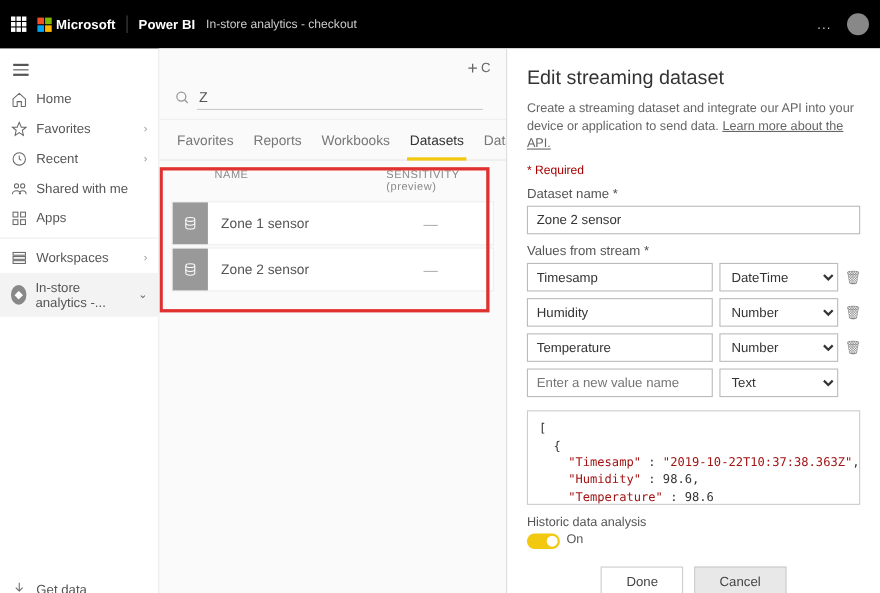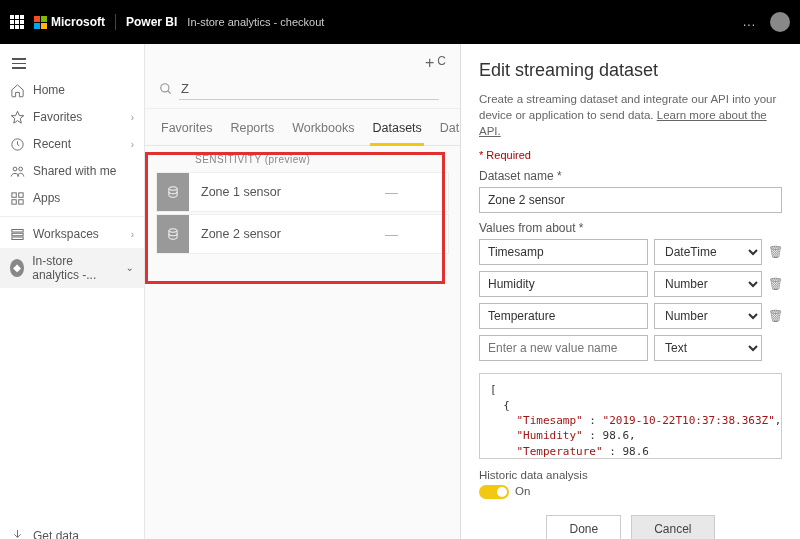--- a/index.html
+++ b/index.html
@@ -305,20 +305,21 @@
       <input type="text" value="Z" style="">
     </div>
     <div class="tabs">
       <div class="tab">Favorites</div>
       <div class="tab">Reports</div>
       <div class="tab">Workbooks</div>
       <div class="tab active">Datasets</div>
       <div class="tab">Dataflow</div>
     </div>
     <div class="grid-head">
+      <div class="c1">NAME</div>
       <div class="c2">SENSITIVITY (preview)</div>
     </div>
     <div class="ds-list">
       <div class="ds-row">
         <div class="iconcell">
             <svg viewBox="0 0 24 24">
               <ellipse cx="12" cy="6" rx="7" ry="3"></ellipse>
               <path d="M5 6v12c0 1.7 3 3 7 3s7-1.3 7-3V6"></path>
               <path d="M5 12c0 1.7 3 3 7 3s7-1.3 7-3"></path>
             </svg>
@@ -342,21 +343,21 @@
   </div>
 
   <div class="panel">
     <h2>Edit streaming dataset</h2>
     <div class="desc">
       <span>Create a streaming dataset and integrate our API into your device or application to send data. </span><a href="#">Learn more about the API.</a>
     </div>
     <div class="req">* Required</div>
     <div class="field-label">Dataset name *</div>
     <input type="text" value="Zone 2 sensor" style="">
-    <div class="field-label">Values from about *</div>
+    <div class="field-label">Values from stream *</div>
 
     <div class="value-row">
       <input type="text" value="Timesamp" style="">
       <select><option>DateTime</option></select>
       <span class="del">🗑</span>
     </div>
     <div class="value-row">
       <input type="text" value="Humidity" style="">
       <select><option>Number</option></select>
       <span class="del">🗑</span>

